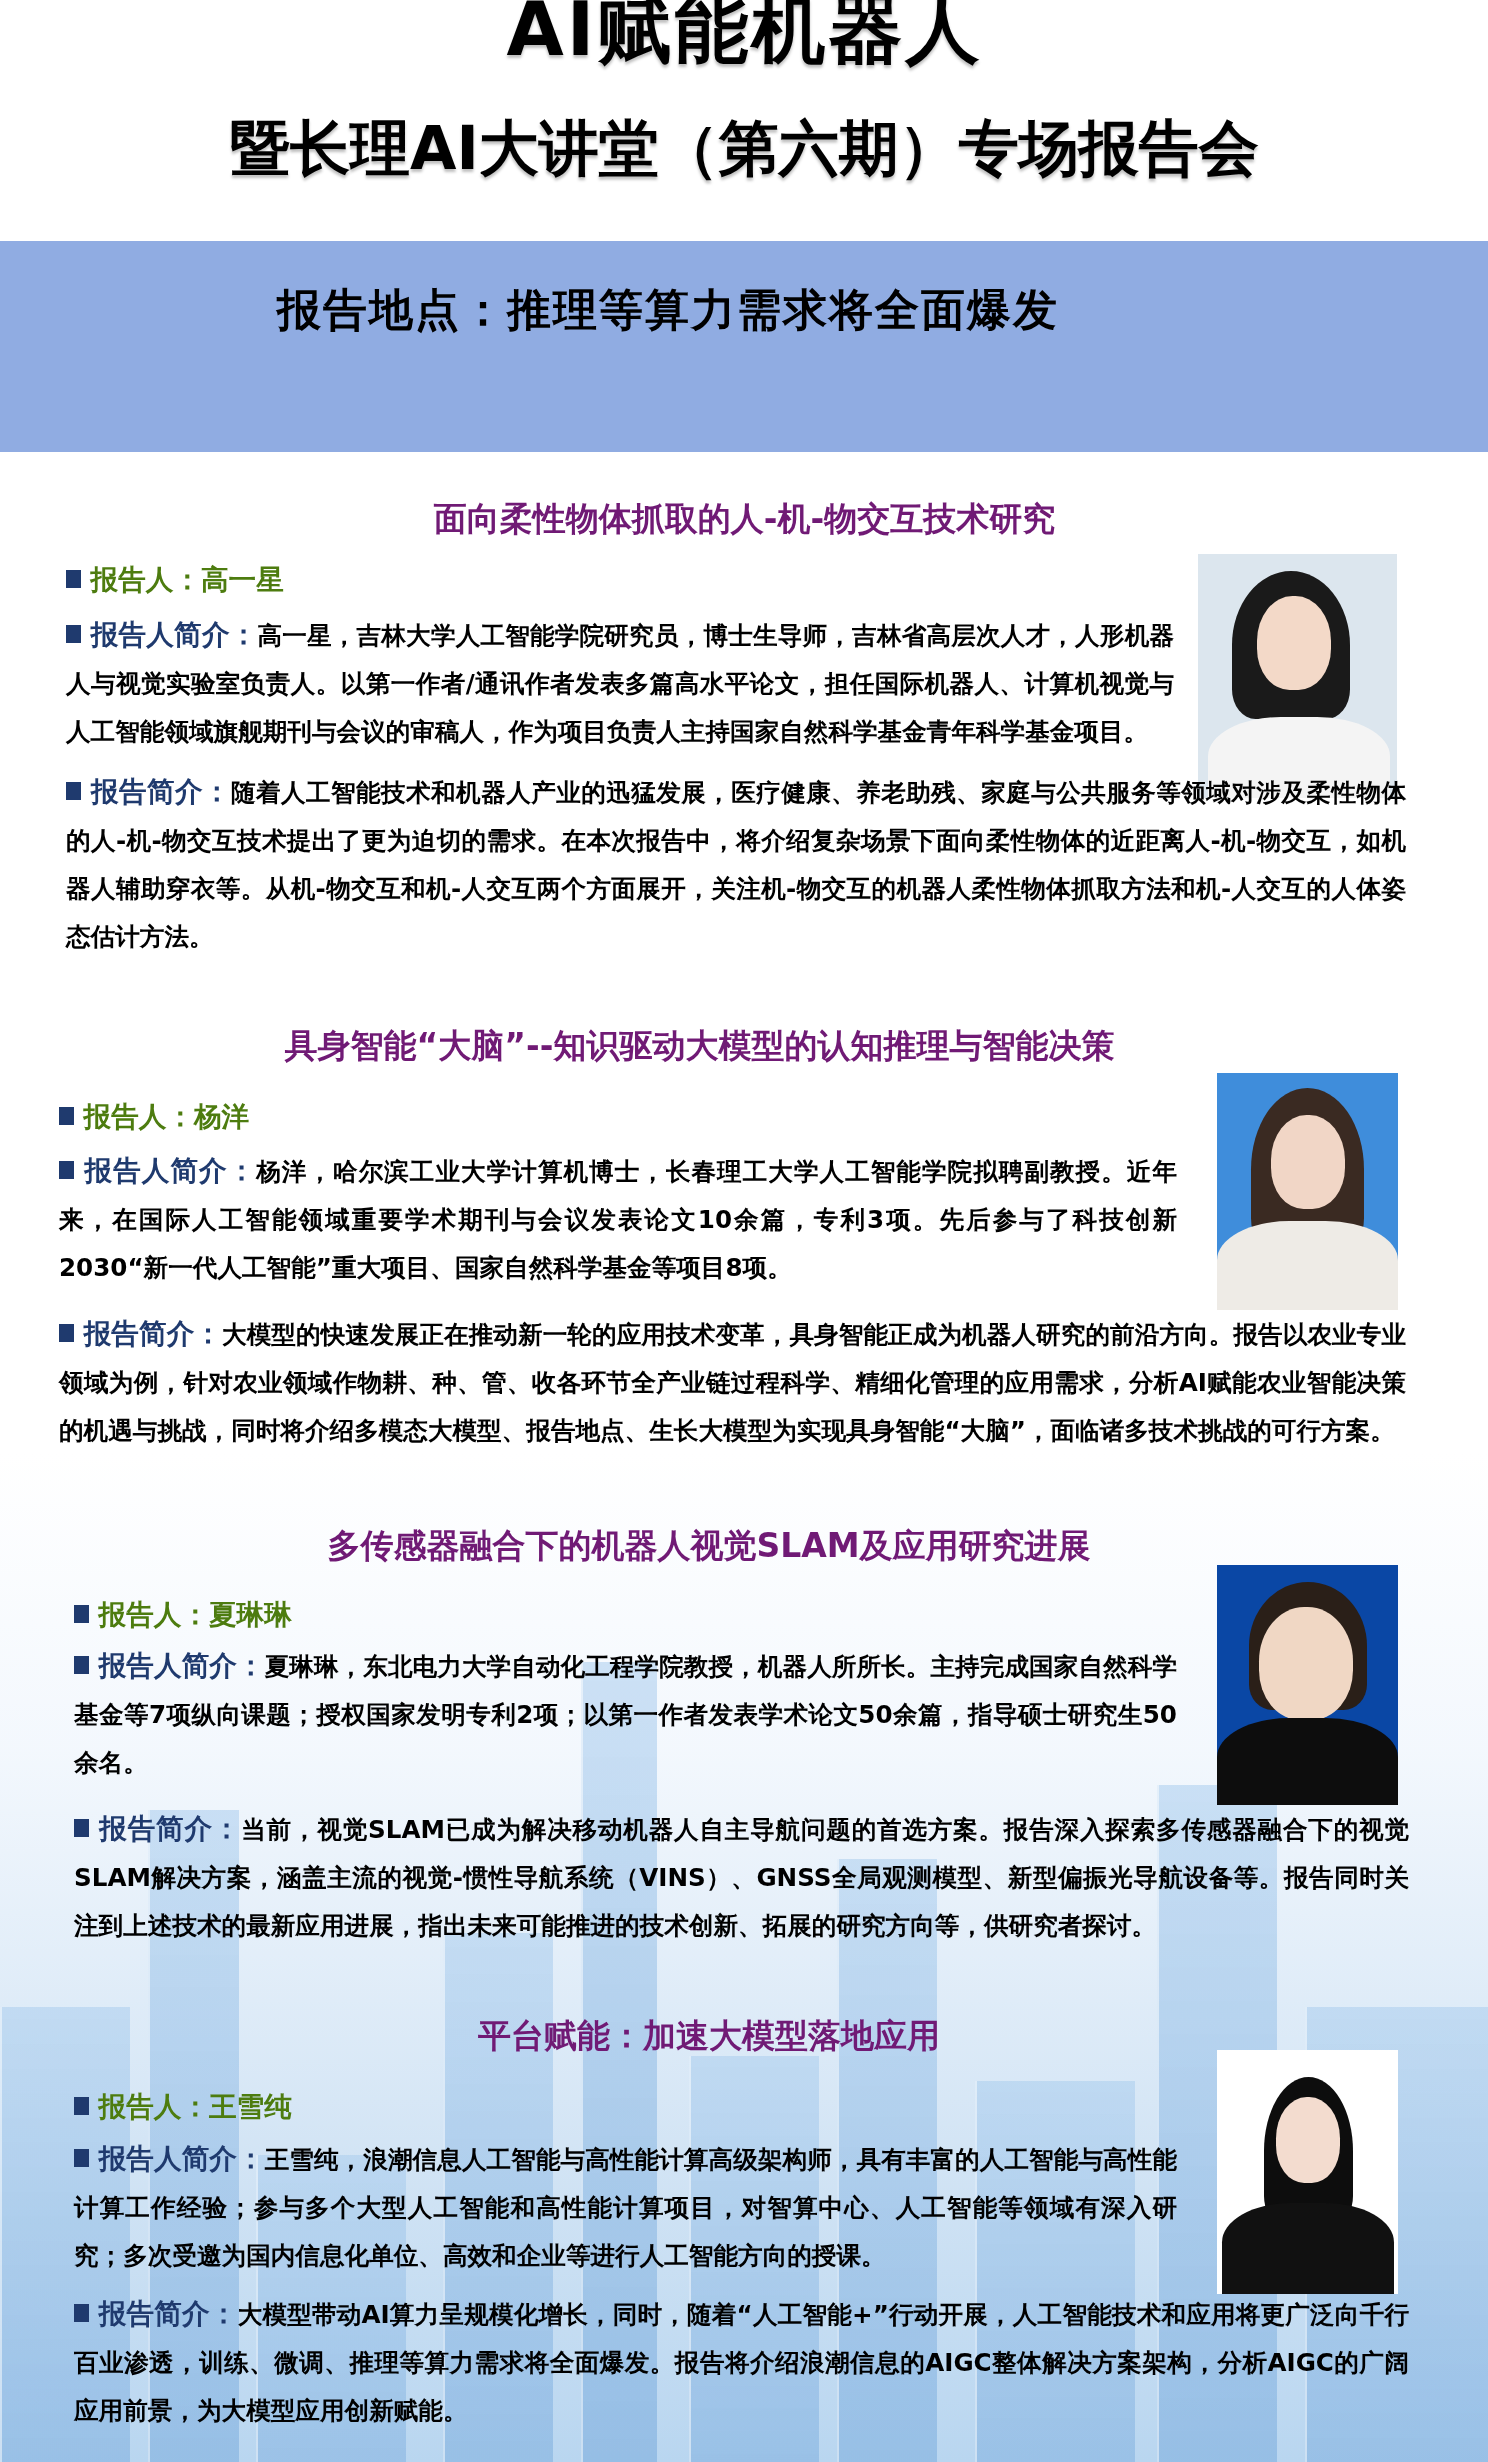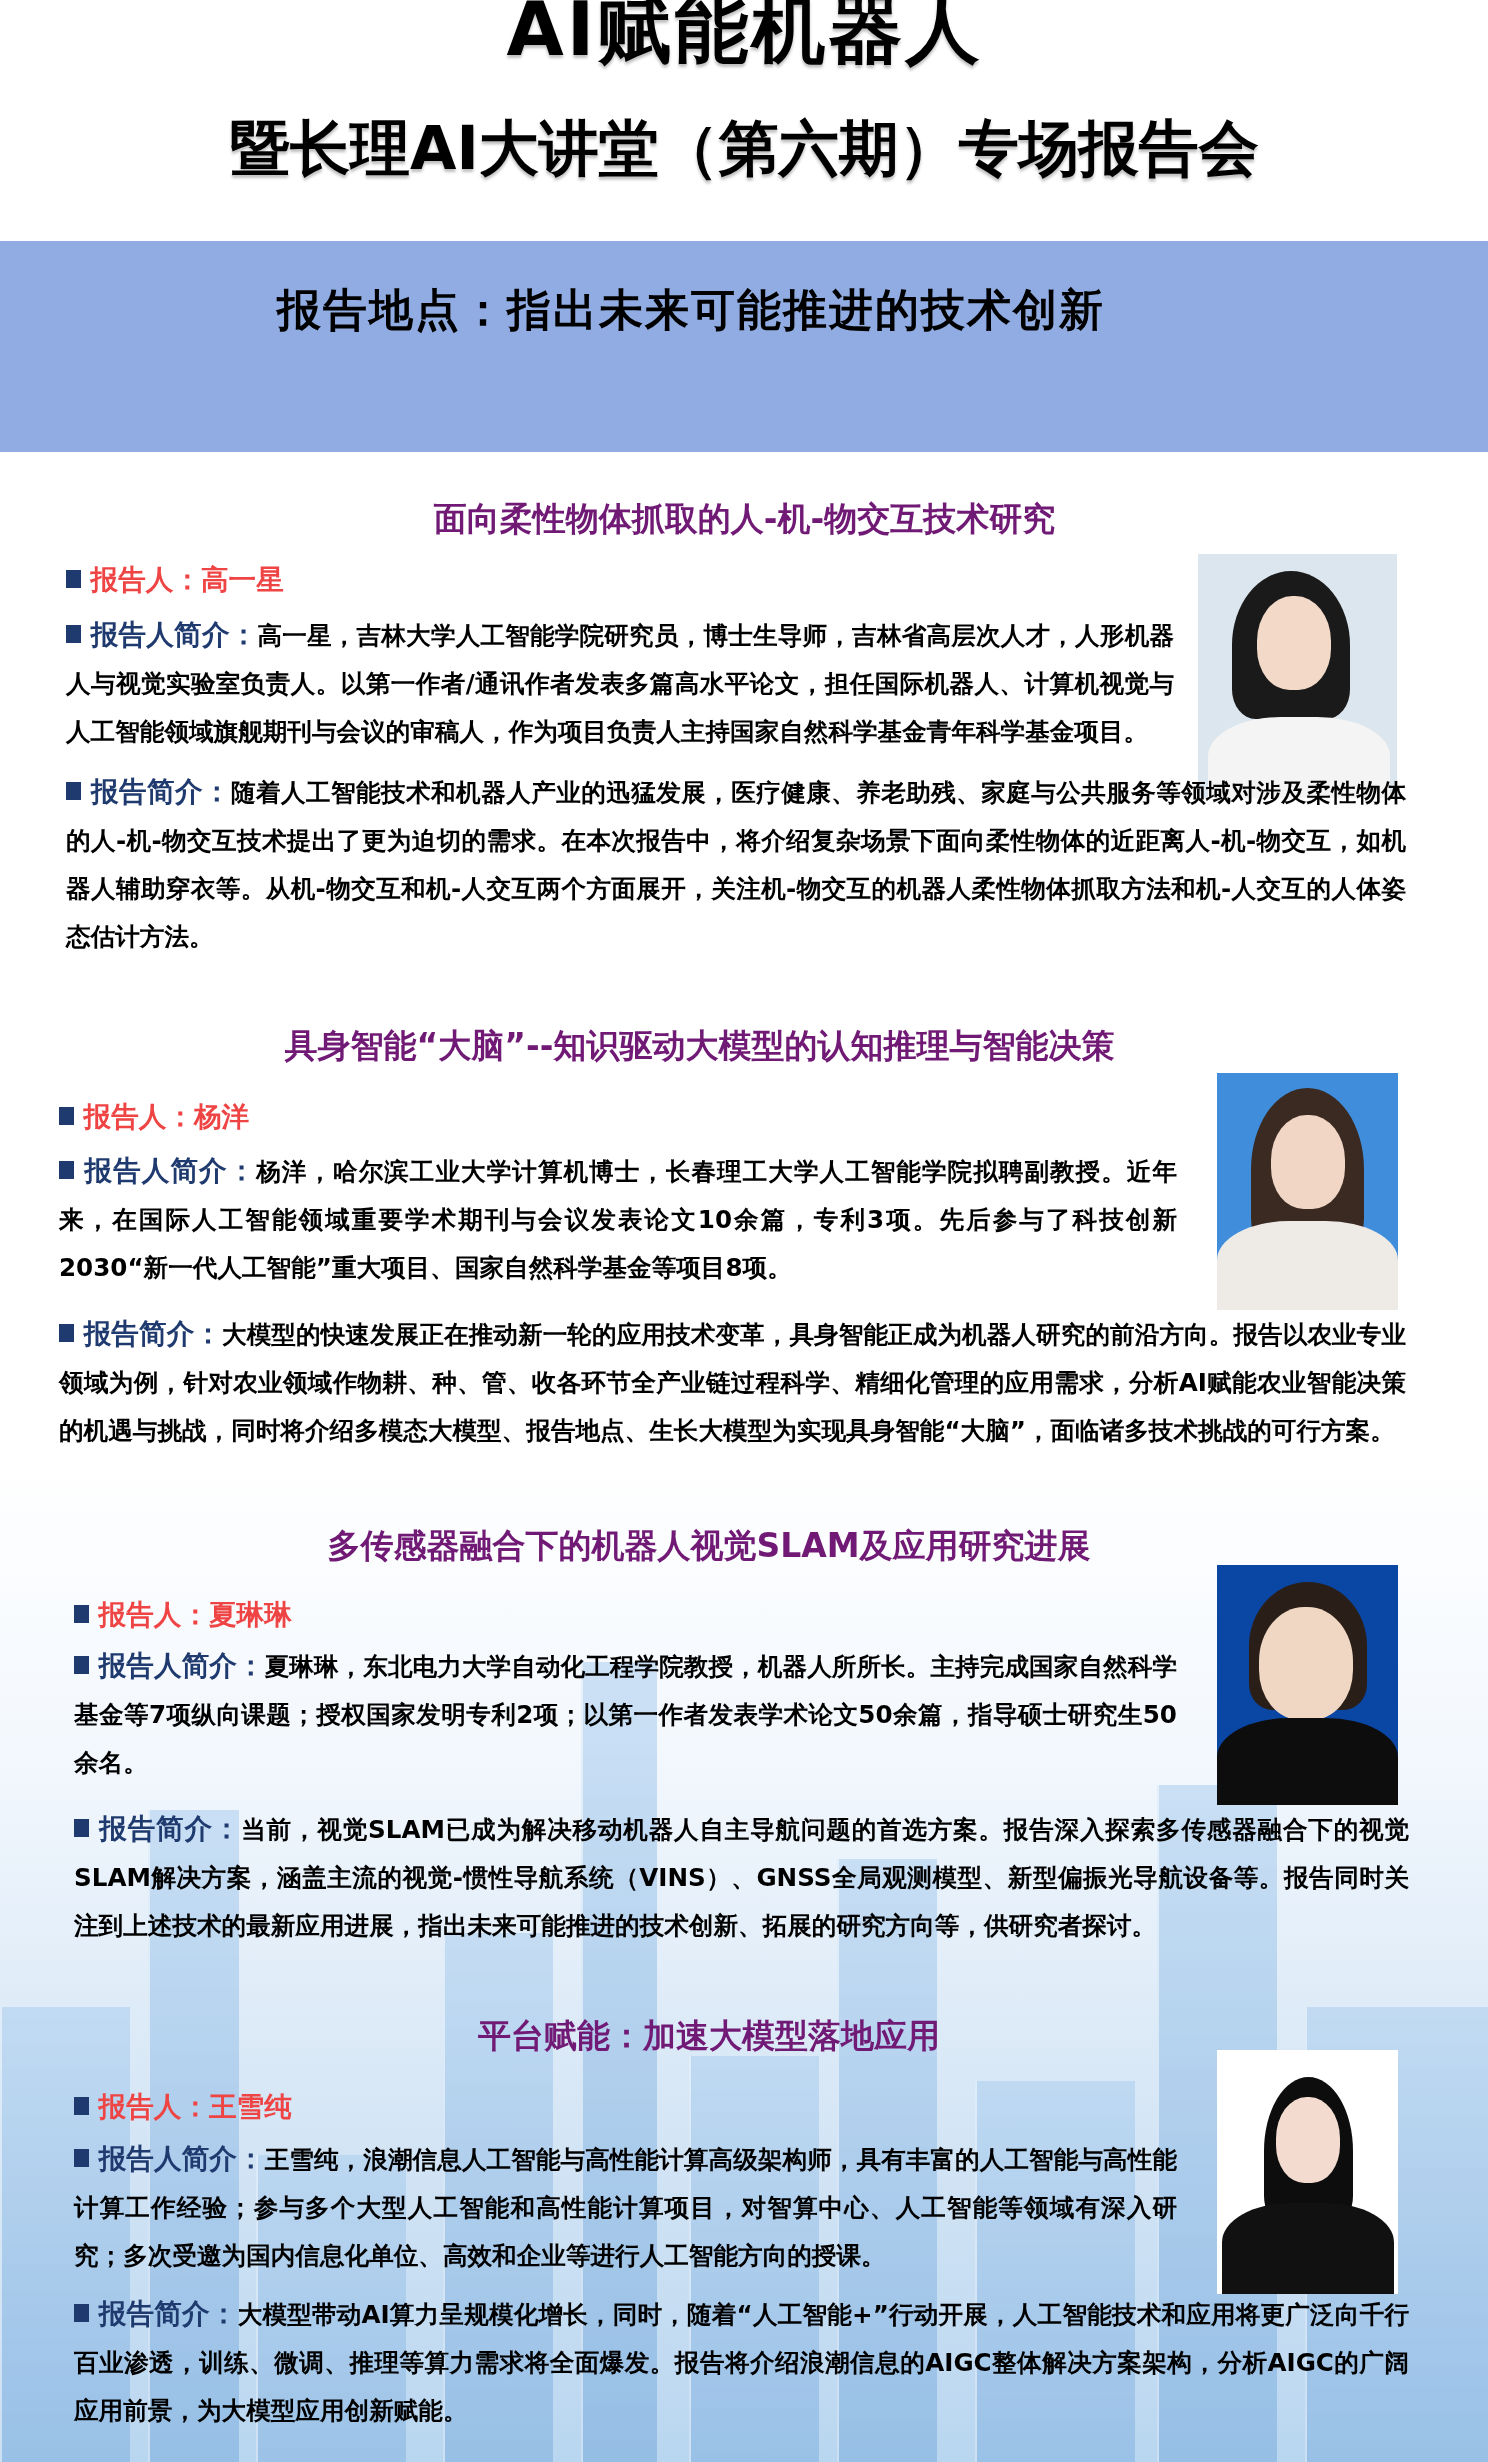--- a/index.html
+++ b/index.html
@@ -46,21 +46,21 @@
       position: absolute; text-align: center; color: #701a75;
       font-size: 33px; font-weight: bold; line-height: 44px;
     }
     .row {
       position: absolute; font-size: 24.6px; font-weight: bold; line-height: 48px;
     }
     .row .bullet {
       display: inline-block; width: 14.8px; height: 17.7px; background: #1F3A6E;
       margin-right: 9.8px; vertical-align: 1px;
     }
-    .row .label { color: #ef4444; font-size: 27.6px; }
+    .row .label { color: #4d7c0f; font-size: 27.6px; }
     .para {
       position: absolute; font-size: 24.6px; font-weight: bold; line-height: 48px; text-align: justify;
     }
     .photo {
       position: absolute; overflow: hidden;
     }
     .photo .head {
       position: absolute; border-radius: 48% 48% 44% 44%;
     }
     .photo .hair {
@@ -84,21 +84,21 @@
   <div class="bar" style="left:975px;width:158px;height:566px;"></div>
   <div class="bar" style="left:1157px;width:118px;height:862px;"></div>
   <div class="bar" style="left:1305px;width:184px;height:640px;"></div>
 </div>
 
 <div class="title-main">AI赋能机器人</div>
 <div class="title-sub">暨长理AI大讲堂（第六期）专场报告会</div>
 
 <div class="banner">
   <div class="banner-line" style="top:42px;">
-    <span>报告地点：</span><span>指出未来可能推进的技术创新</span>
+    <span>报告地点：</span><span>推理等算力需求将全面爆发</span>
   </div>
 </div>
 
 <section>
   <div class="talk-title" style="left:0;width:1489px;top:497px;">面向柔性物体抓取的人-机-物交互技术研究</div>
   <div class="row" style="left:66px;top:556px;">
     <span class="bullet"></span><span class="label">报告人：</span><span class="label">高一星</span>
   </div>
   <div class="para" style="left:66px;top:611px;width:1108px;text-indent:0;">
     <span class="bullet" style="display:inline-block;width:14.8px;height:17.7px;background:#1F3A6E;margin-right:9.8px;vertical-align:1px;"></span><span class="label" style="color:#1F3A6E;font-size:27.6px;">报告人简介：</span><span>高一星，吉林大学人工智能学院研究员，博士生导师，吉林省高层次人才，人形机器人与视觉实验室负责人。以第一作者/通讯作者发表多篇高水平论文，担任国际机器人、计算机视觉与人工智能领域旗舰期刊与会议的审稿人，作为项目负责人主持国家自然科学基金青年科学基金项目。</span>

